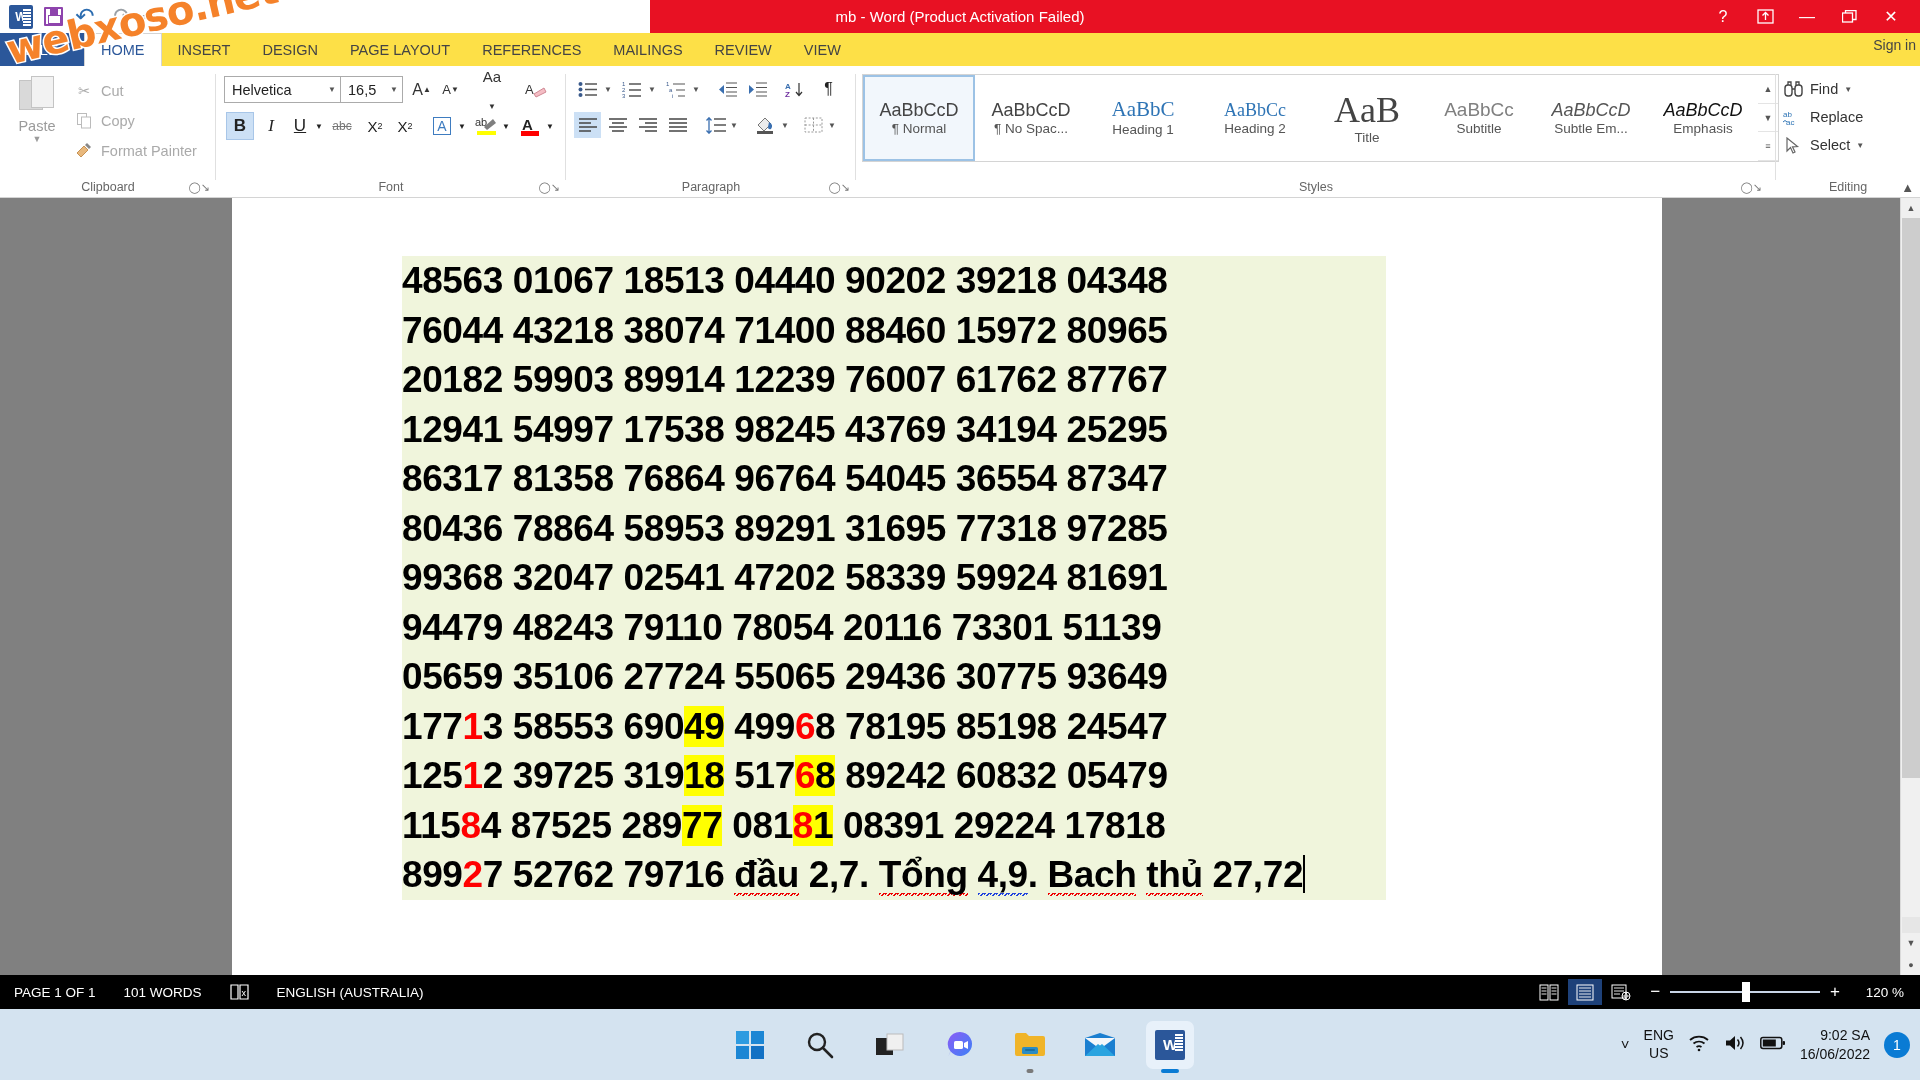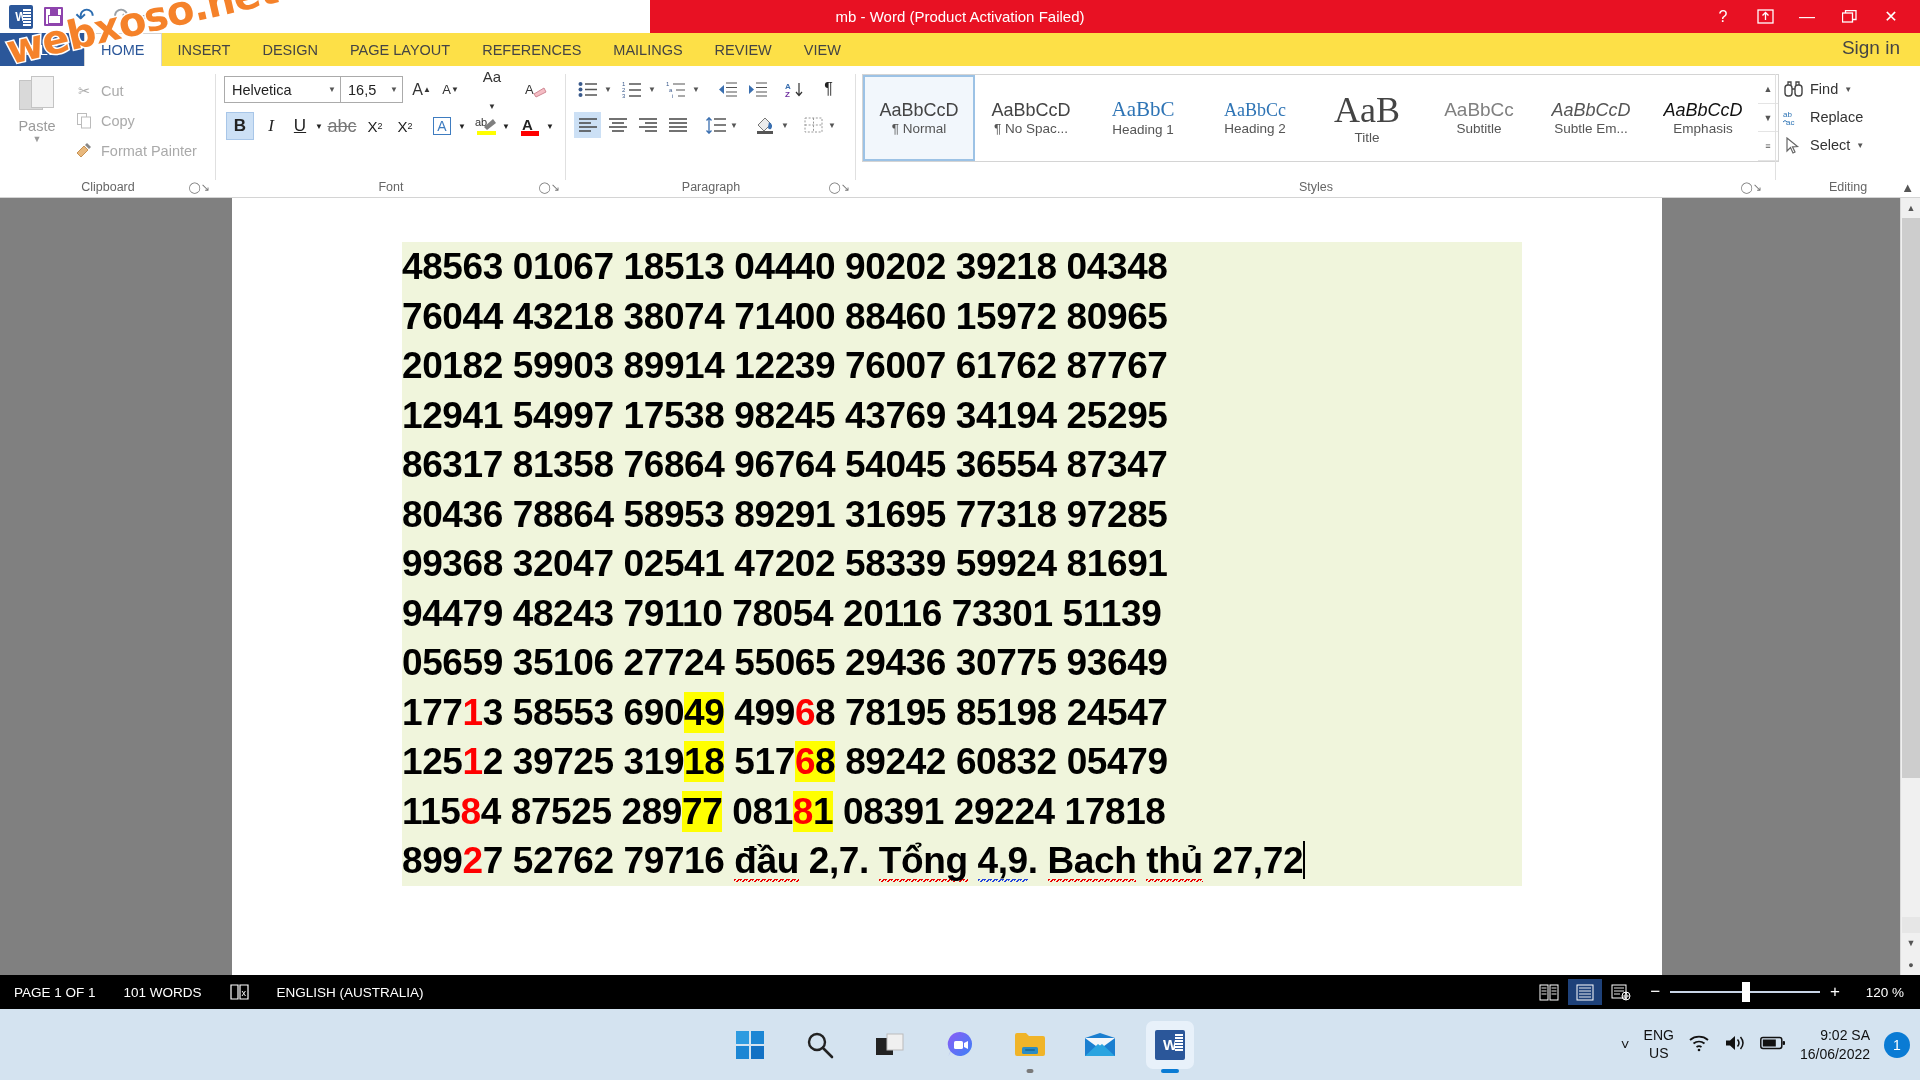--- a/index.html
+++ b/index.html
@@ -71,21 +71,21 @@
     width: 84px; background: #2B579A; color: #fff; font-size: 15px;
     display: flex; align-items: center; justify-content: center; letter-spacing: .4px;
   }
   .tab {
     padding: 0 16px; display: flex; align-items: center; font-size: 14.5px; color: #444;
   }
   .tab.active {
     border: 1px solid #D4D4D4; border-bottom: none; background: #fff; color: #2B579A;
   }
   .signin {
-    position: absolute; right: 20px; top: 4px; font-size: 19px; color: #444;
+    position: absolute; right: 4px; top: 4px; font-size: 14px; color: #444;
   }
 
   
   .ribbon {
     position: absolute; top: 66px; left: 0; width: 1920px; height: 132px;
     background: #ffffff; border-bottom: 1px solid #D4D4D4;
   }
   .group { position: absolute; top: 0; height: 132px; }
   .group-sep { position: absolute; top: 8px; width: 1px; height: 106px; background: #E0E0E0; }
   .group-label {
@@ -191,21 +191,21 @@
   .docarea {
     position: absolute; top: 198px; left: 0; width: 1920px; height: 777px;
     background: #808080;
   }
   .ruler-l { position: absolute; left: 0; top: 0; width: 232px; height: 777px; background: #808080; }
   .page {
     position: absolute; left: 232px; top: 0; width: 1430px; height: 777px;
     background: #ffffff;
   }
   .doctext {
-    position: absolute; left: 170px; top: 44px; width: 1120px;
+    position: absolute; left: 170px; top: 58px; width: 984px;
     font-family: "Liberation Sans", sans-serif;
     font-weight: bold; font-size: 37px; line-height: 49.5px;
     letter-spacing: -0.4px;
     color: #000;
   }
   .dline { background: #F0F5DC; display: block; white-space: pre; }
   .red { color: #FF0000; }
   .hl { background: #FFFF00; }
   .sp-red { border-bottom: 2px solid transparent;
     background-image: repeating-linear-gradient(135deg,#E00 0,#E00 1.5px,transparent 1.5px,transparent 3px);
@@ -391,21 +391,21 @@
     <div class="ft2 on" style="left:10px; top:46px; font-weight:bold;">
       <span>B</span>
       </div>
     <div class="ft2" style="left:41px; top:46px; font-style:italic; font-family:'Liberation Serif',serif;">
       <span>I</span>
       </div>
     <div class="ft2" style="left:70px; top:46px; text-decoration:underline;">
       <span>U</span>
       </div>
     <div class="ft2" style="left:96px; top:46px; width:14px; font-size:8px;">▼</div>
-    <div class="ft2" style="left:112px; top:46px; font-size:18px; text-decoration:line-through; color:#777;text-align:right;">
+    <div class="ft2" style="left:112px; top:46px; font-size:12px; text-decoration:line-through; color:#777;text-align:right;">
       <span>abc</span>
       </div>
     <div class="ft2" style="left:145px; top:46px; font-size:15px;">
       <span>X</span>
         <sub style="font-size:9px">2</sub>
       </div>
     <div class="ft2" style="left:175px; top:46px; font-size:15px;">
       <span>X</span>
         <sup style="font-size:9px">2</sup>
       </div>

